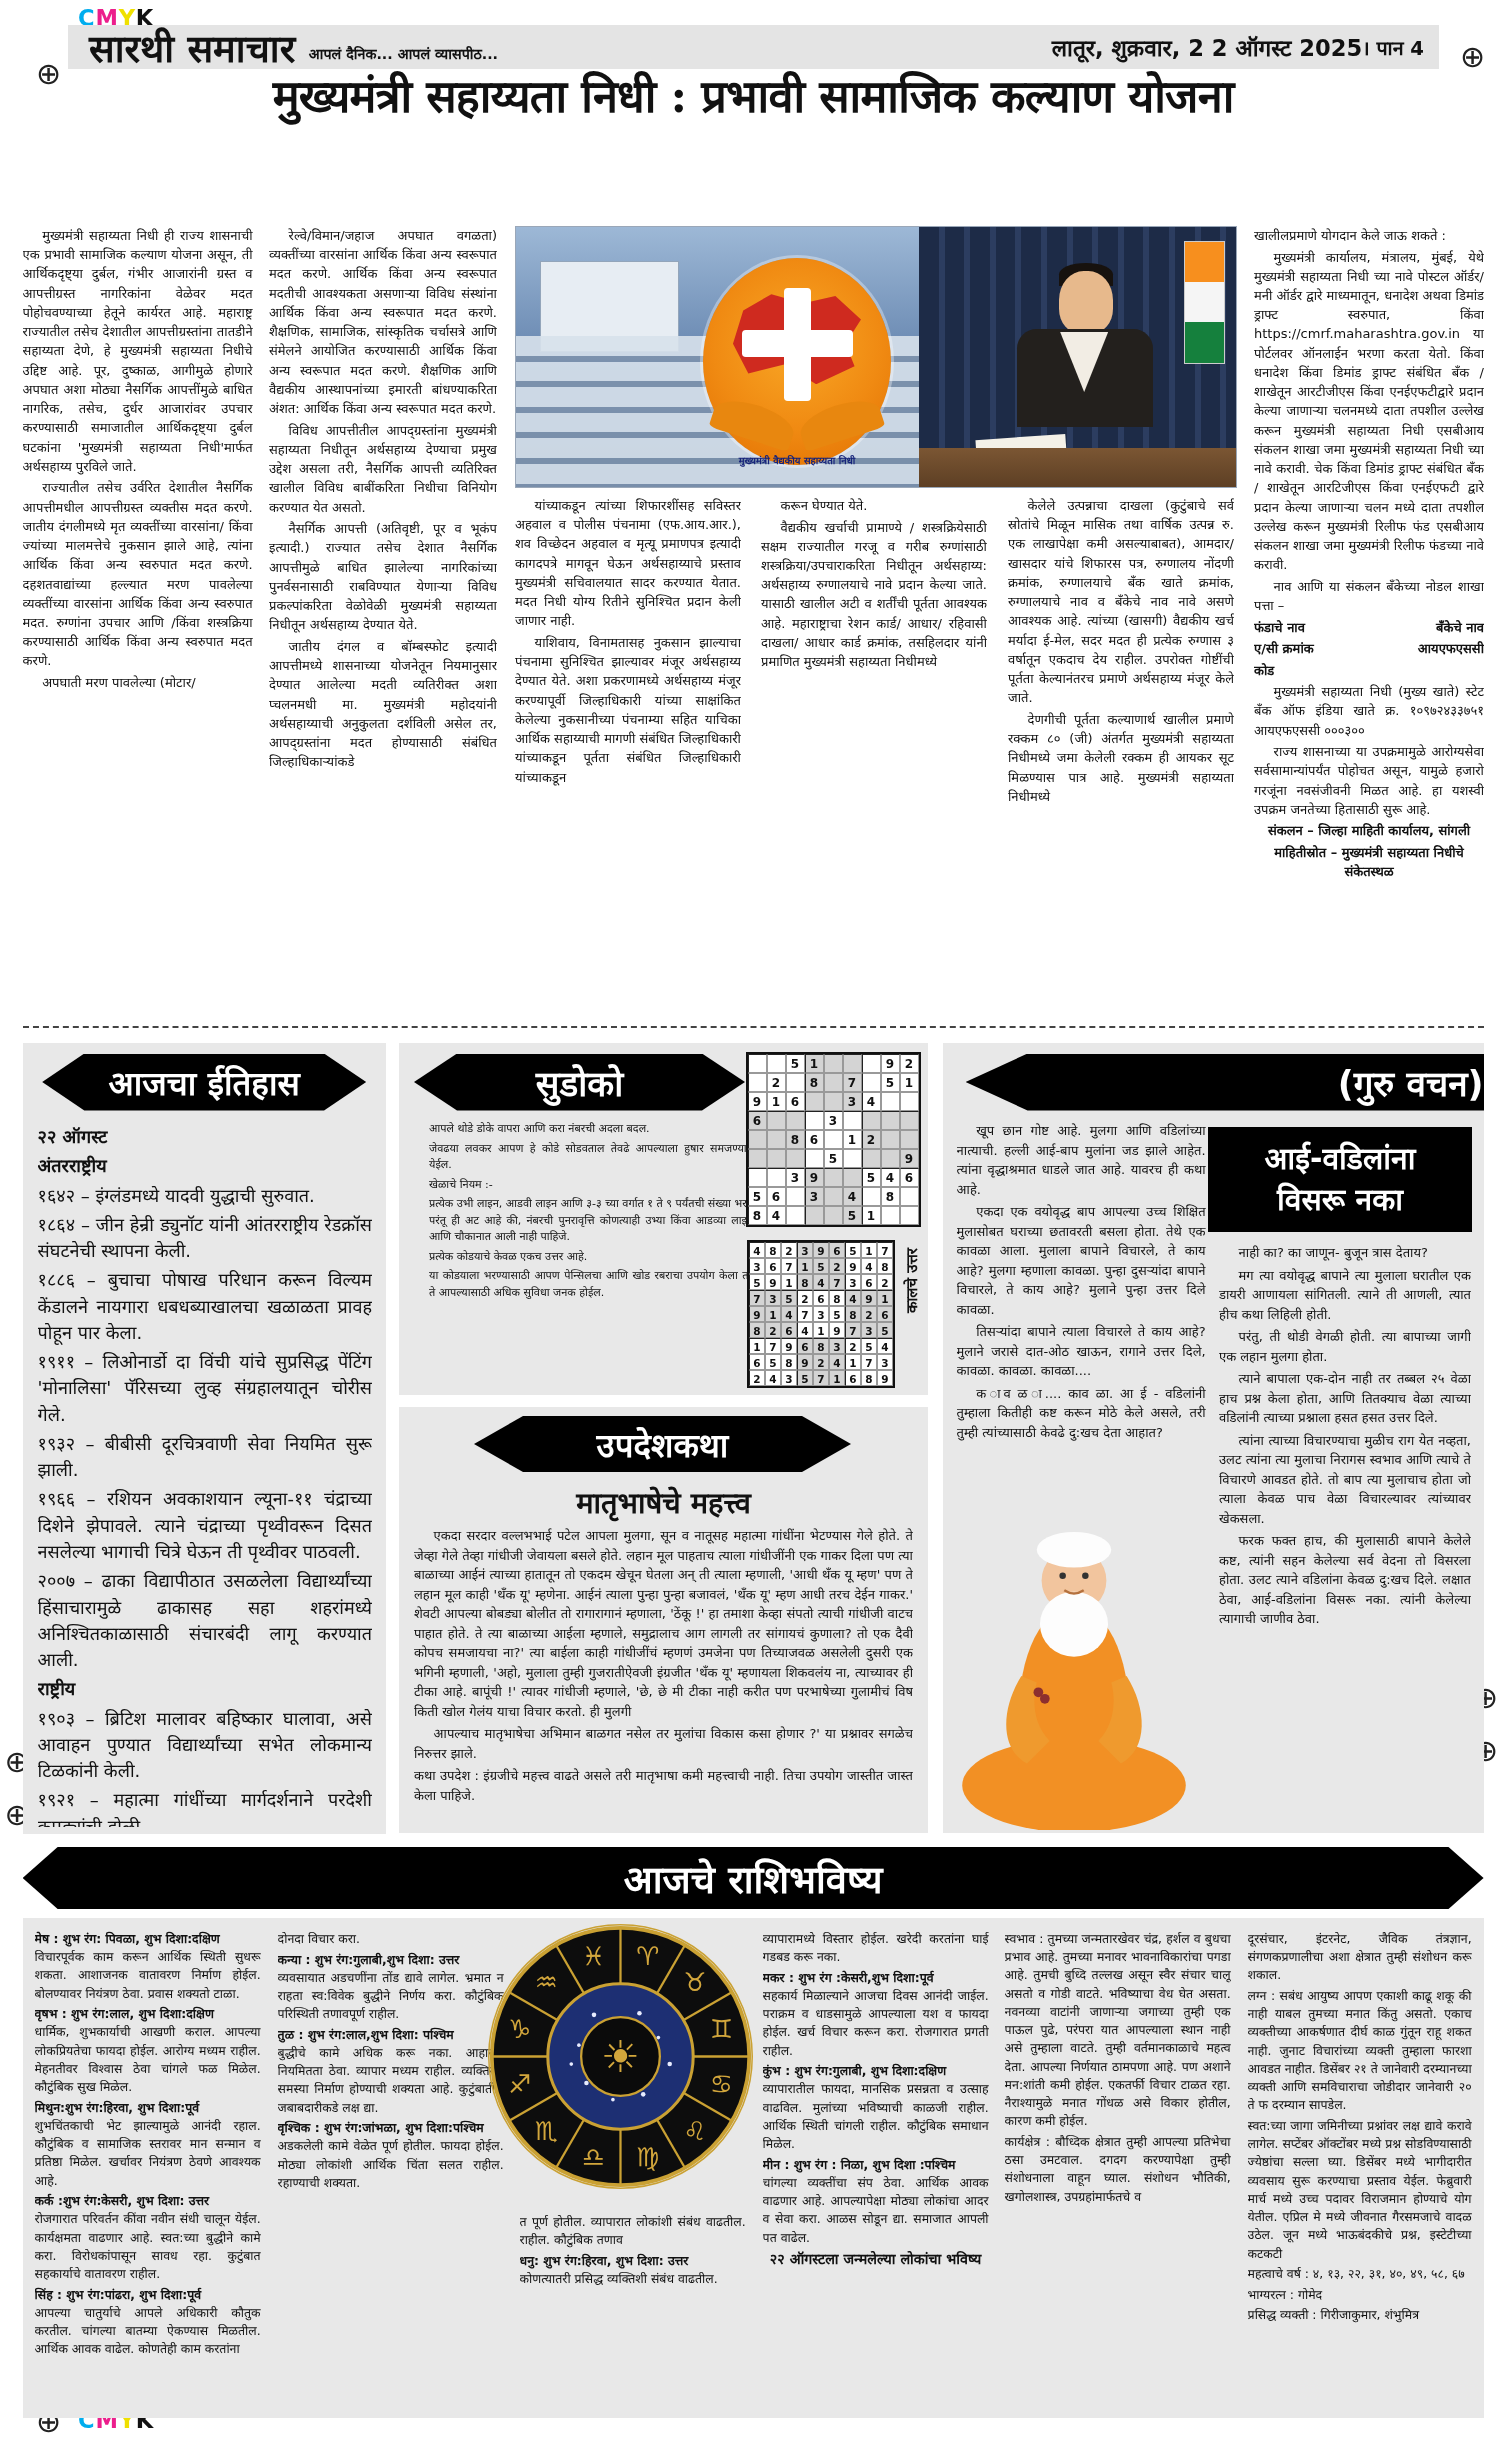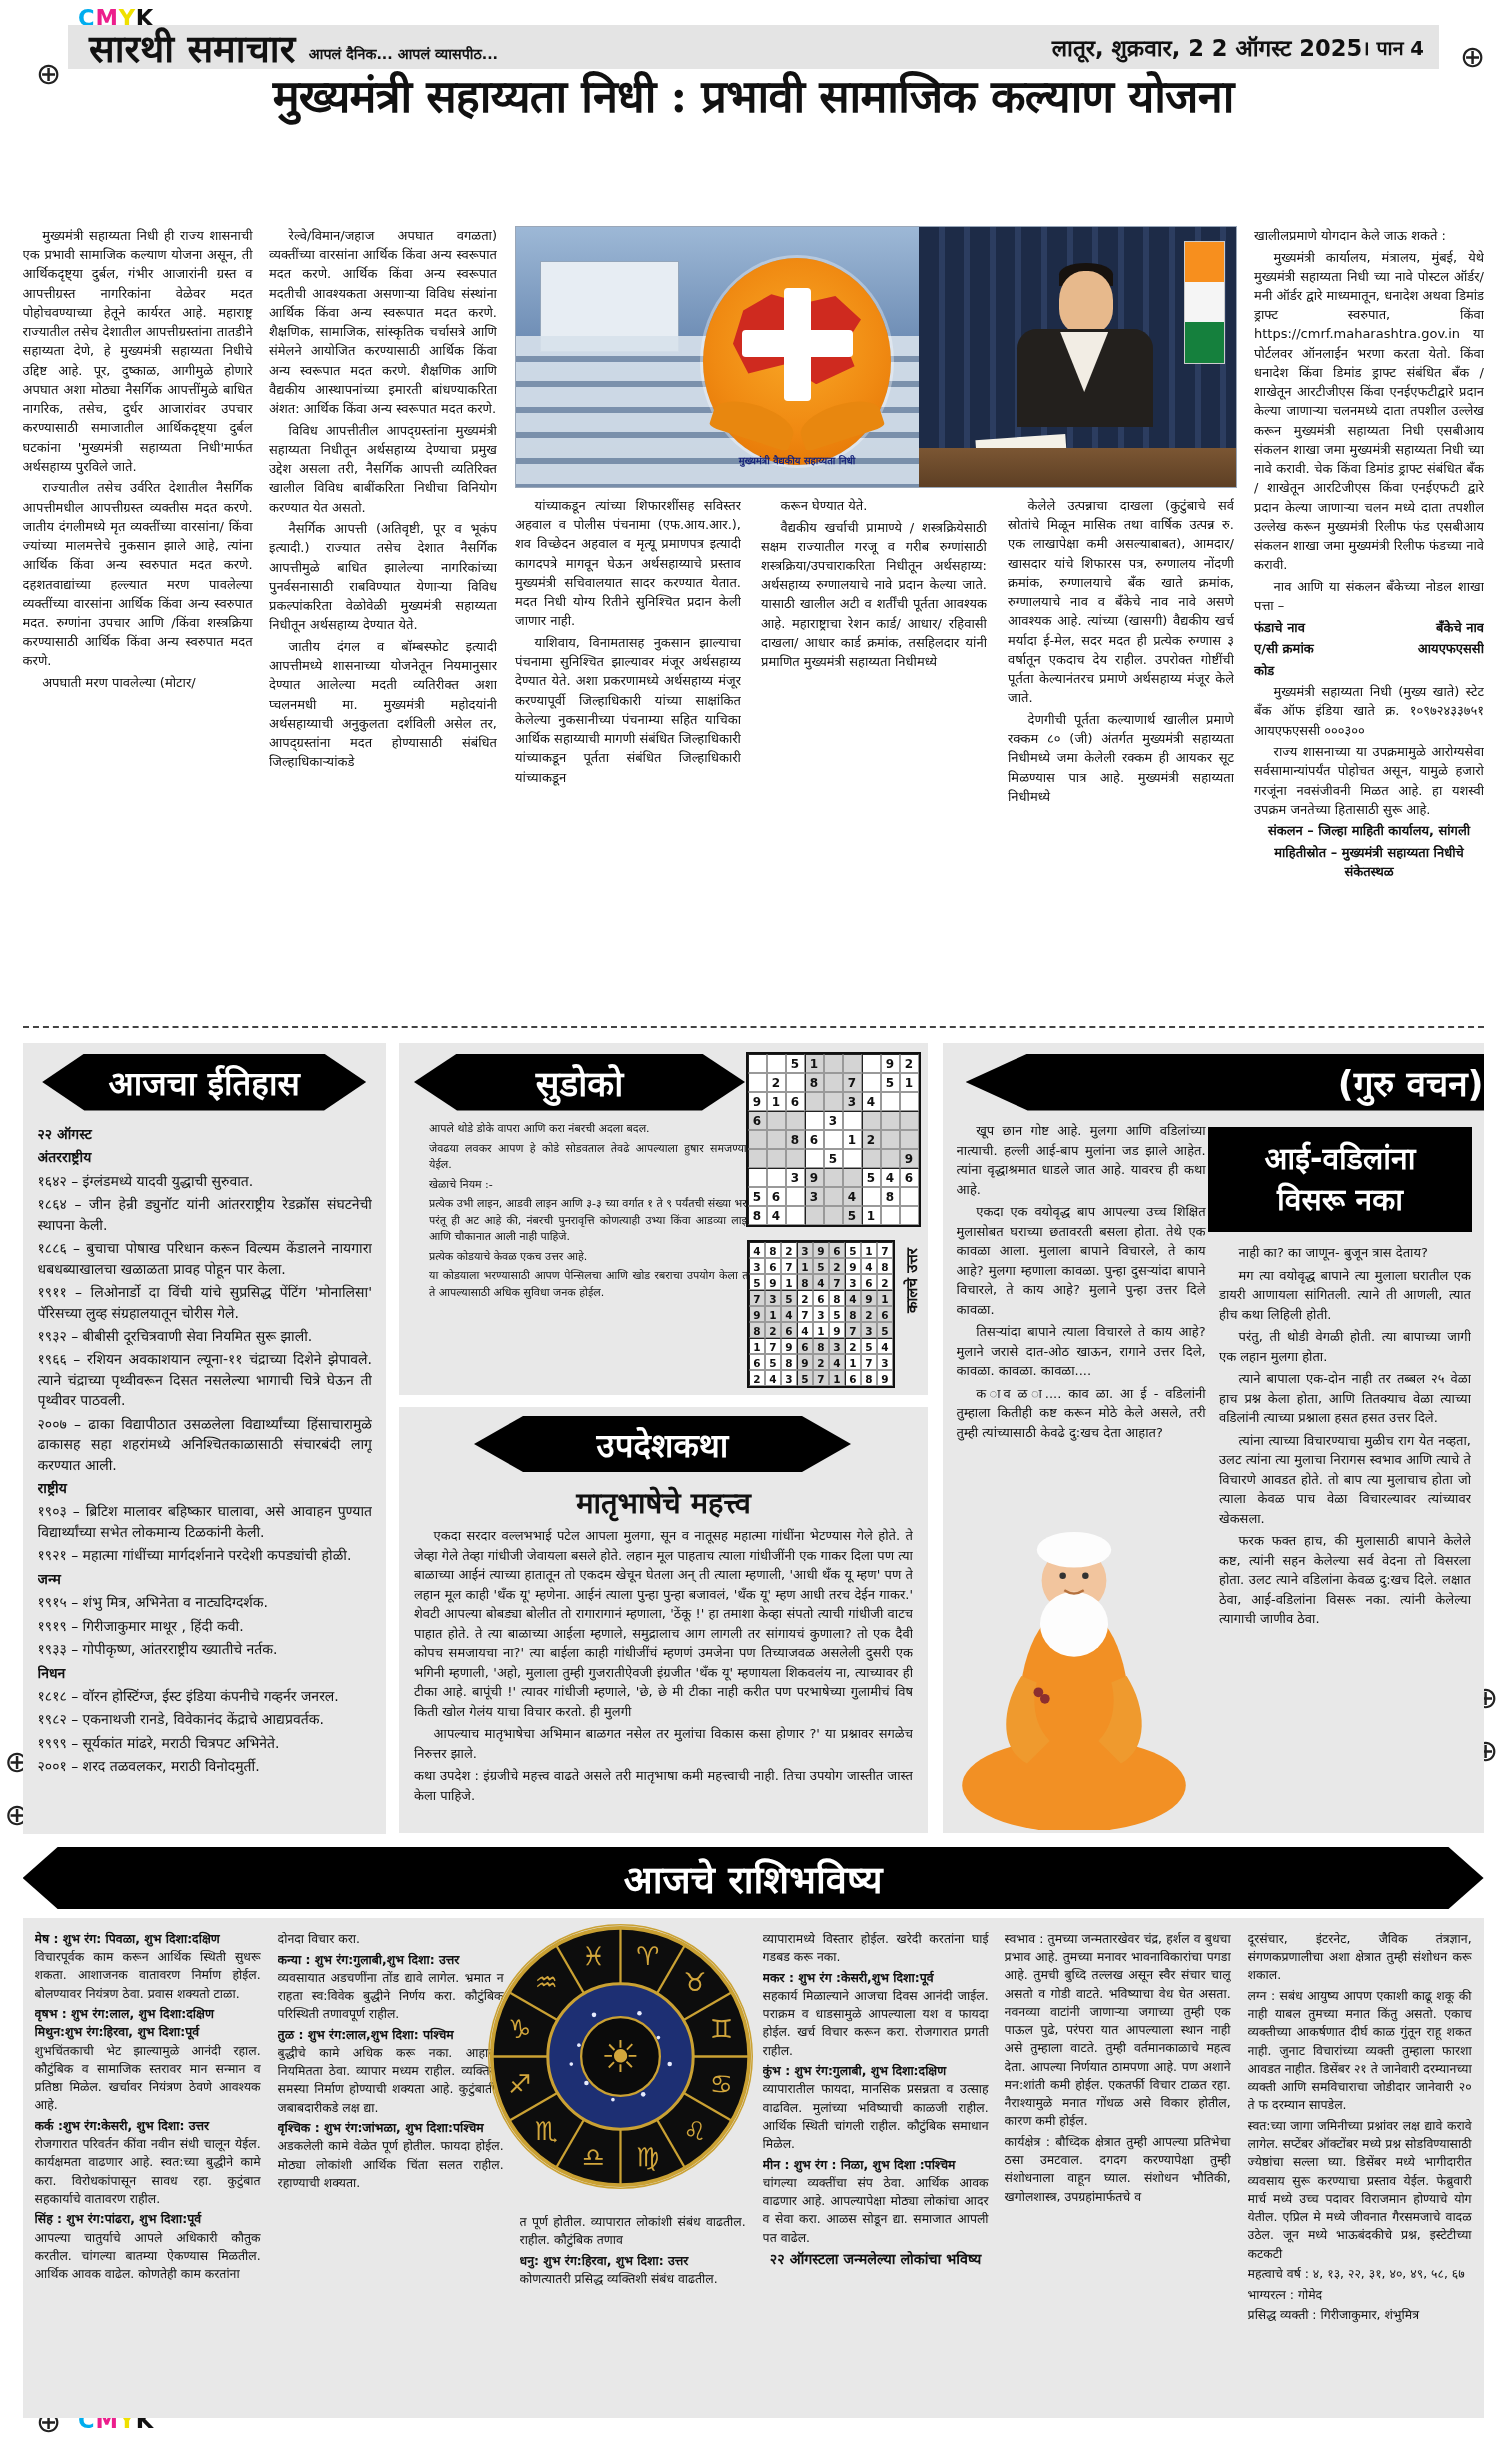--- a/index.html
+++ b/index.html
@@ -55,21 +55,21 @@
   .desk{position:absolute;left:0;bottom:0;width:100%;height:39px;background:linear-gradient(180deg,#7b5633,#5d3f24);}
   .paper{position:absolute;left:18%;bottom:30px;width:90px;height:19.6px;background:#f4f1e8;transform:rotate(-4deg);}
   
   .dashrule{border-top:2.3px dashed #444;height:0;}
   
   .gbox{position:absolute;background:#e8e8e8;overflow:hidden;}
   .banner{position:absolute;background:#000;color:#fff;font-weight:bold;display:flex;align-items:center;justify-content:center;}
   .diamond{clip-path:polygon(0 50%,13% 0,87% 0,100% 50%,87% 100%,13% 100%);}
   .leftpoint{clip-path:polygon(0 50%,11% 0,100% 0,100% 100%,11% 100%);}
   .wide{clip-path:polygon(0 50%,2.4% 0,97.6% 0,100% 50%,97.6% 100%,2.4% 100%);}
-  .hist-body{position:absolute;left:15px;right:13.6px;top:81px;bottom:7.5px;font-size:14px;line-height:1.46;text-align:justify;overflow:hidden;}
+  .hist-body{position:absolute;left:15px;right:13.6px;top:81px;bottom:7.5px;font-size:18px;line-height:1.46;text-align:justify;overflow:hidden;}
   .hist-body p{margin:0 0 3px;}
   .hist-label{font-weight:bold;}
   
   .sud-rules{position:absolute;left:30px;top:78px;width:324px;font-size:11px;line-height:1.5;text-align:justify;}
   .sud-rules p{margin:0 0 3px;}
   .sgrid{display:grid;position:absolute;background:#fff;border:2.3px solid #111;}
   .sgrid .cell{border:0.8px solid #999;text-align:center;font-weight:bold;color:#111;}
   .sgrid .cell.shade{background:#d4d4d4;}
   .pgrid{grid-template-columns:repeat(9,19px);grid-template-rows:repeat(9,19px);right:7.5px;top:9px;}
   .pgrid .cell{font-size:12px;line-height:19px;}
@@ -447,20 +447,21 @@
 
   <div class="gbox" style="left:22.6px;top:1918px;width:1461px;height:500px">
     <div class="horo-col" style="left:12px;top:12px;width:226px;height:476px">
 
     <div>
           <p class="rh">मेष : शुभ रंग: पिवळा, शुभ दिशा:दक्षिण</p>
           <p class="rt">विचारपूर्वक काम करून आर्थिक स्थिती सुधरू शकता. आशाजनक वातावरण निर्माण होईल. बोलण्यावर नियंत्रण ठेवा. प्रवास शक्यतो टाळा.</p>
         </div>
         <div>
           <p class="rh">वृषभ : शुभ रंग:लाल, शुभ दिशा:दक्षिण</p>
+          <p class="rt">धार्मिक, शुभकार्याची आखणी कराल. आपल्या लोकप्रियतेचा फायदा होईल. आरोग्य मध्यम राहील. मेहनतीवर विश्वास ठेवा चांगले फळ मिळेल. कौटुंबिक सुख मिळेल.</p>
         </div>
         <div>
           <p class="rh">मिथुन:शुभ रंग:हिरवा, शुभ दिशा:पूर्व</p>
           <p class="rt">शुभचिंतकाची भेट झाल्यामुळे आनंदी रहाल. कौटुंबिक व सामाजिक स्तरावर मान सन्मान व प्रतिष्ठा मिळेल. खर्चावर नियंत्रण ठेवणे आवश्यक आहे.</p>
         </div>
         <div>
           <p class="rh">कर्क :शुभ रंग:केसरी, शुभ दिशा: उत्तर</p>
           <p class="rt">रोजगारात परिवर्तन कींवा नवीन संधी चालून येईल. कार्यक्षमता वाढणार आहे. स्वत:च्या बुद्धीने कामे करा. विरोधकांपासून सावध रहा. कुटुंबात सहकार्याचे वातावरण राहील.</p>
         </div>
         <div>

